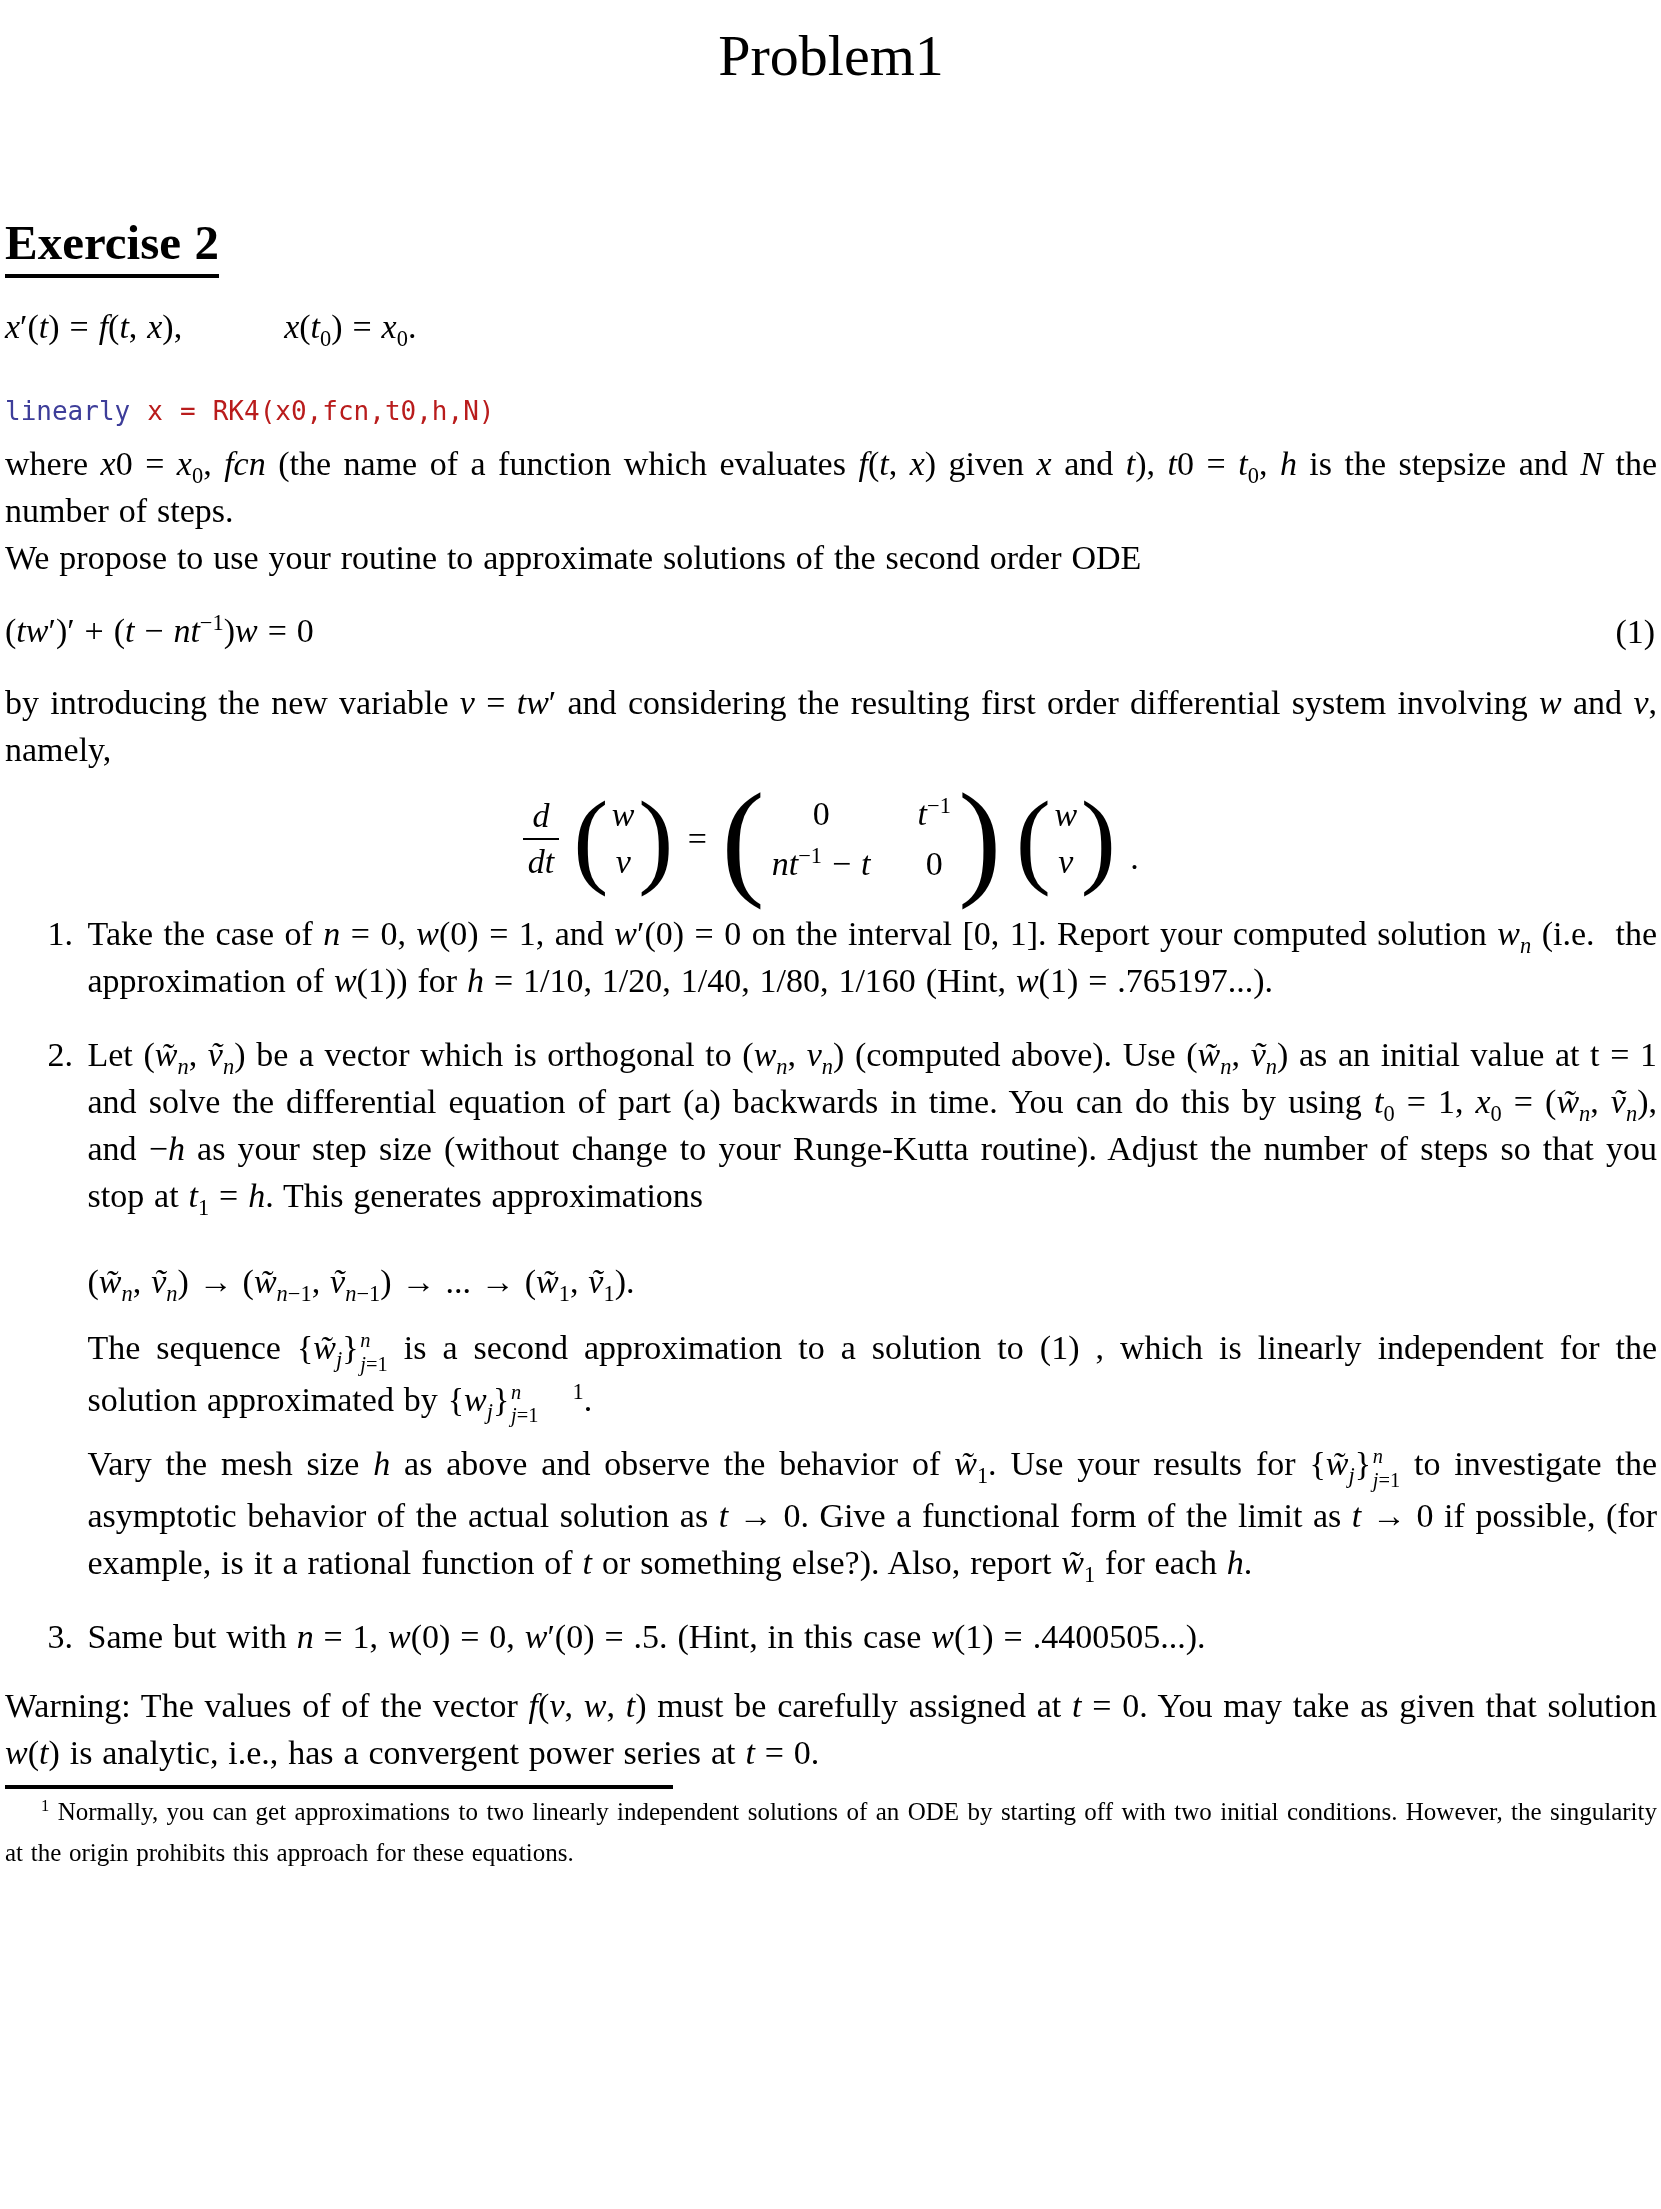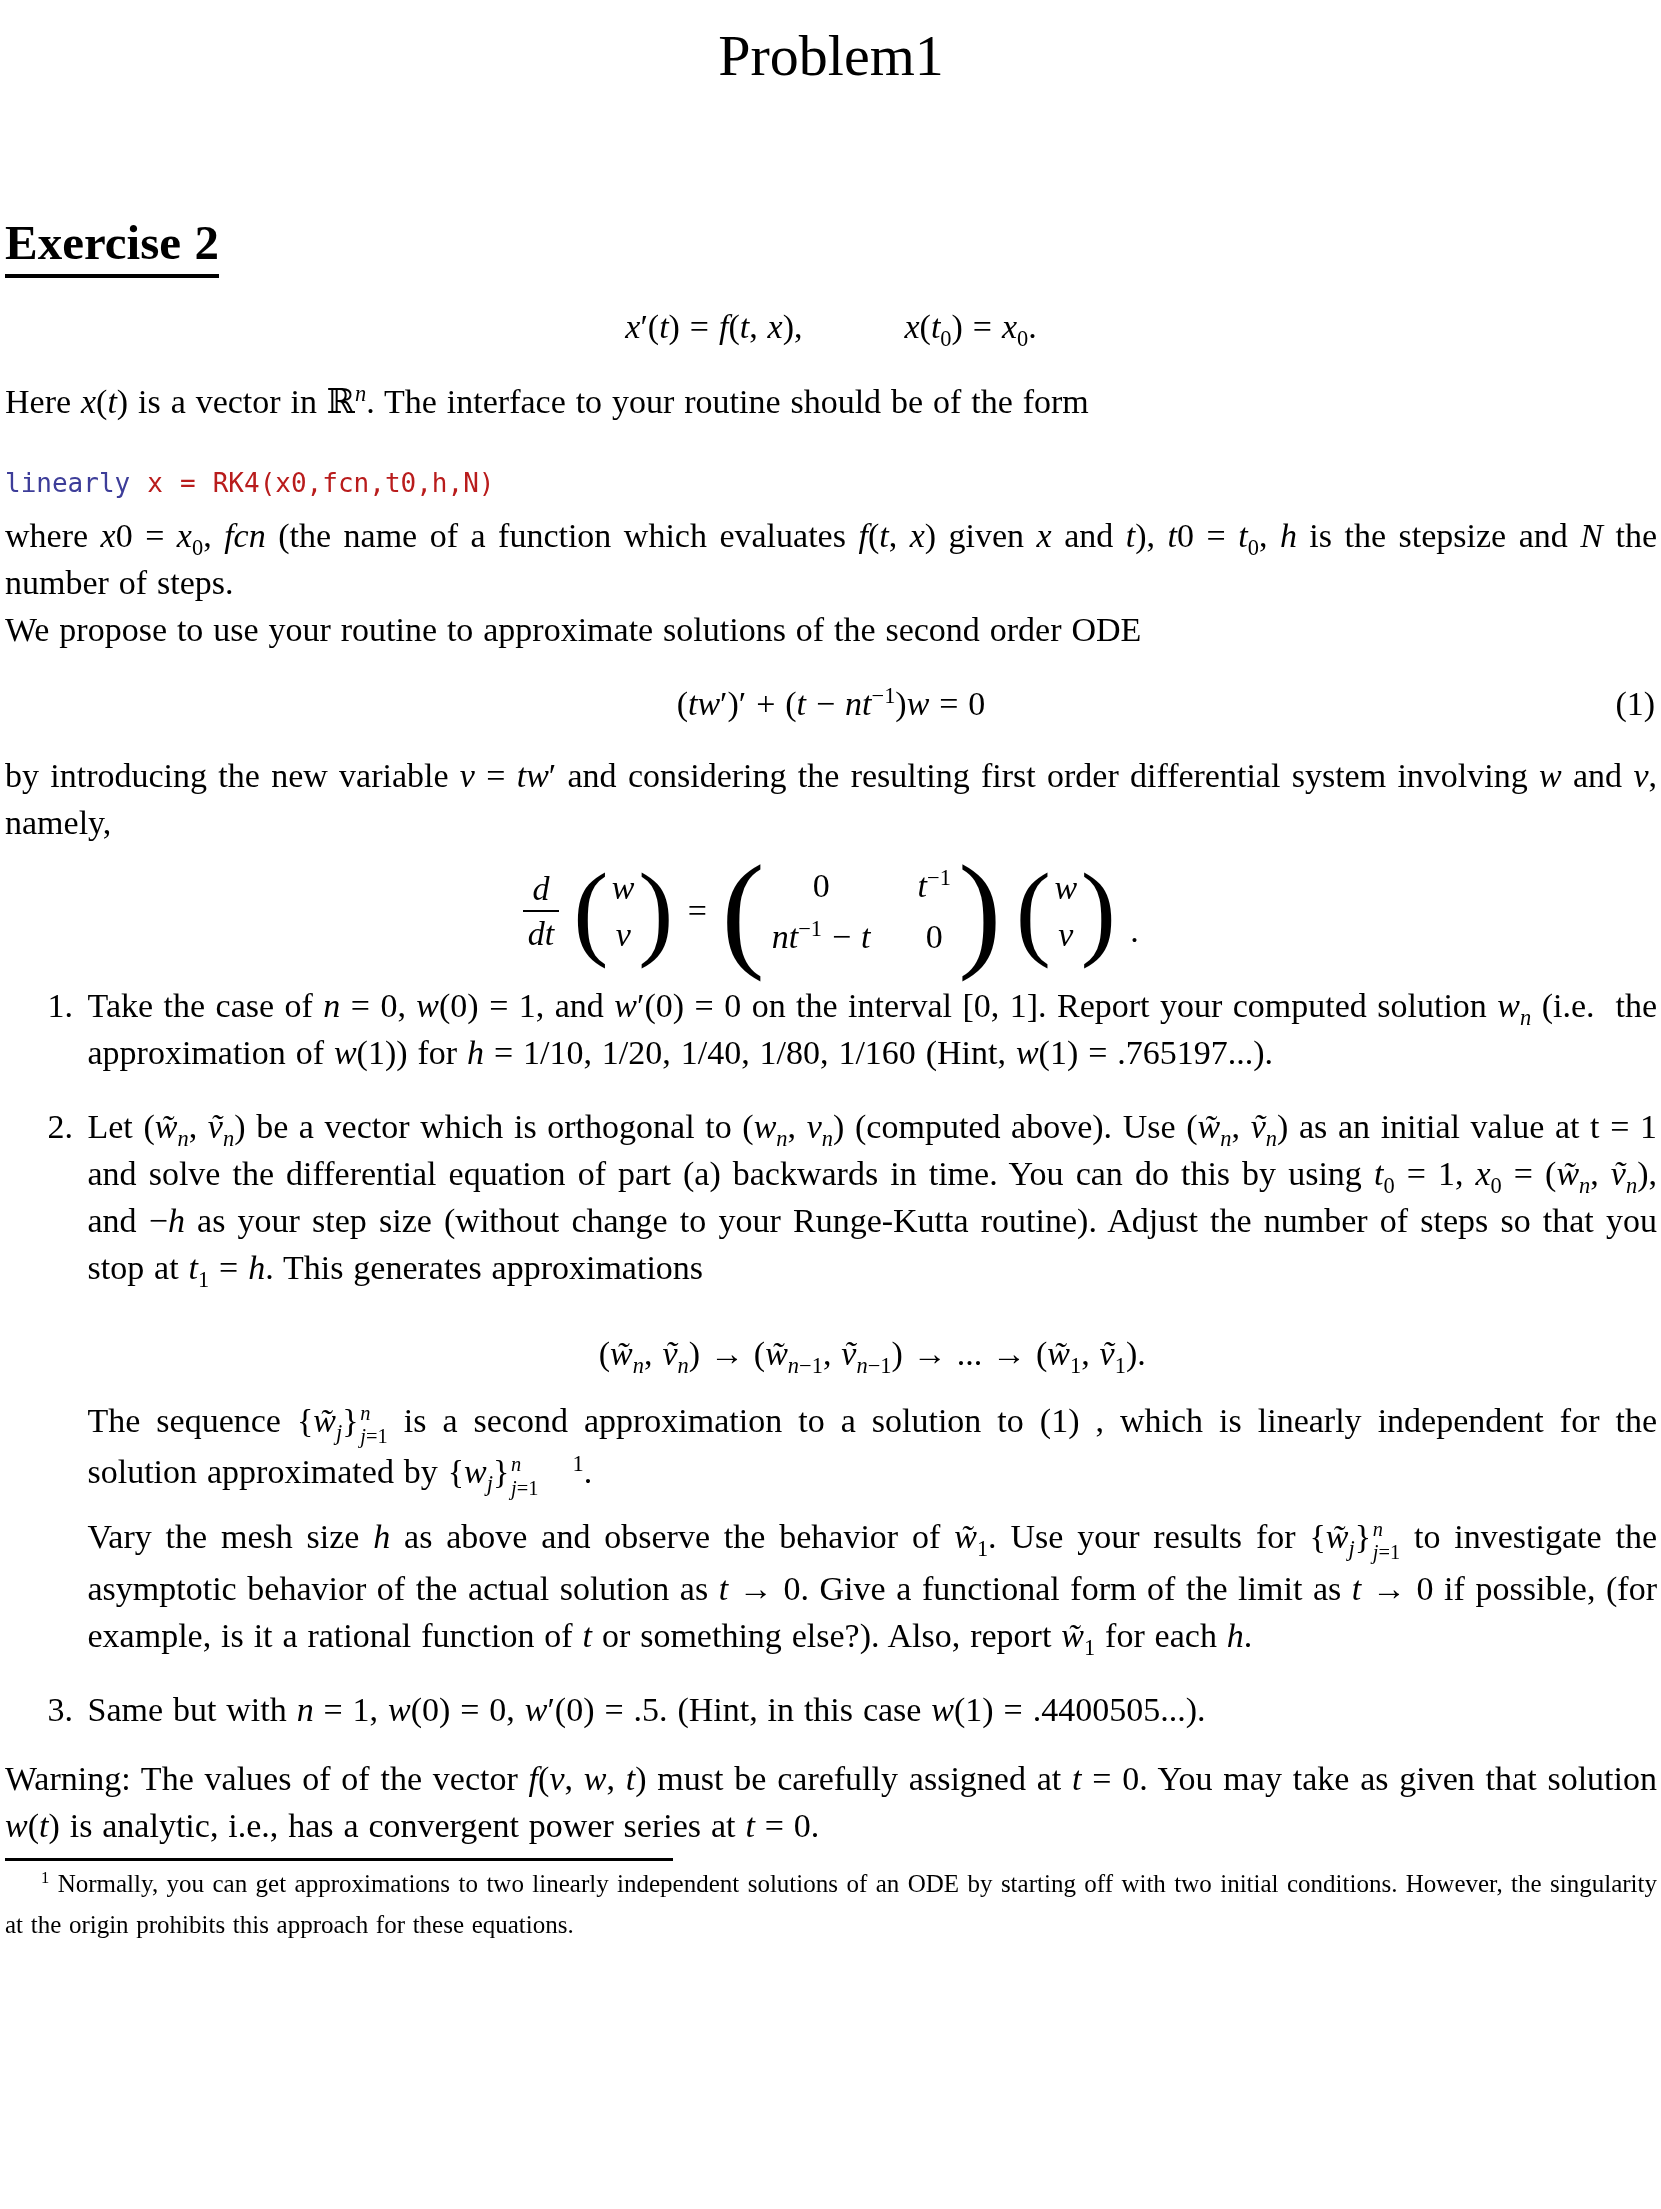--- a/index.html
+++ b/index.html
@@ -21,21 +21,21 @@
   sub, sup { font-size:66%; line-height:0; }
   .ss { display:inline-block; vertical-align:-0.55em; font-size:60%; line-height:1.15; text-align:left; margin-left:1.8px; }
 
   .code-line {
     font-family:"DejaVu Sans Mono","Liberation Mono",monospace;
     font-size:26px; line-height:36px; white-space:pre;
   }
   .code-line .kw { color:#3d3d99; }
   .code-line .code-rest { color:#b91c1c; }
 
-  .display-eq { text-align:center; line-height:53px; }
+  .display-eq { text-align:left; line-height:53px; }
   .tagged { position:relative; }
   .eq-tag { position:absolute; right:1.8px; top:50%; transform:translateY(-50%); }
 
   .matrix-row { display:flex; justify-content:center; align-items:center; gap:14.5px; }
   .frac { display:inline-flex; flex-direction:column; align-items:center; line-height:40px; }
   .frac .den { border-top:2.7px solid #000; padding:1.8px 4.5px 0; }
   .frac .num { padding:0 4.5px 1.8px; }
   .vecwrap, .matwrap { display:inline-flex; align-items:center; }
   .paren { font-size:310%; line-height:0.82; font-weight:normal; }
   .paren.big { font-size:380%; }
@@ -60,21 +60,20 @@
 
   <div class="doc-title">Problem1</div>
 
   <div class="section-heading">
     <span class="underlined">Exercise 2</span>
   </div>
 
 
   <div class="display-eq" style="margin-top:22px"><i>x</i>′(<i>t</i>) = <i>f</i>(<i>t</i>, <i>x</i>),   <i>x</i>(<i>t</i><sub>0</sub>) = <i>x</i><sub>0</sub>.</div>
 
-  <p class="body-par" style="margin-top:25.5px">Here <i>x</i>(<i>t</i>) is a vector in ℝ<sup><i>n</i></sup>. The interface to your routine should be of the form</p>
 
   <pre class="code-line" style="margin-top:40px"><span class="kw">linearly</span><span class="code-rest"> x = RK4(x0,fcn,t0,h,N)</span></pre>
 
   <p class="body-par" style="margin-top:11px">where <i>x</i>0 = <i>x</i><sub>0</sub>, <i>fcn</i> (the name of a function which evaluates <i>f</i>(<i>t</i>, <i>x</i>) given <i>x</i> and <i>t</i>), <i>t</i>0 = <i>t</i><sub>0</sub>, <i>h</i> is the stepsize and <i>N</i> the number of steps.</p>
   <p class="body-par">We propose to use your routine to approximate solutions of the second order ODE</p>
 
   <div class="display-eq tagged" style="margin-top:23.6px">
     <span class="eq-body">(<i>tw</i>′)′ + (<i>t</i> − <i>nt</i><sup>−1</sup>)<i>w</i> = 0</span>
     <span class="eq-tag">(1)</span>
   </div>

